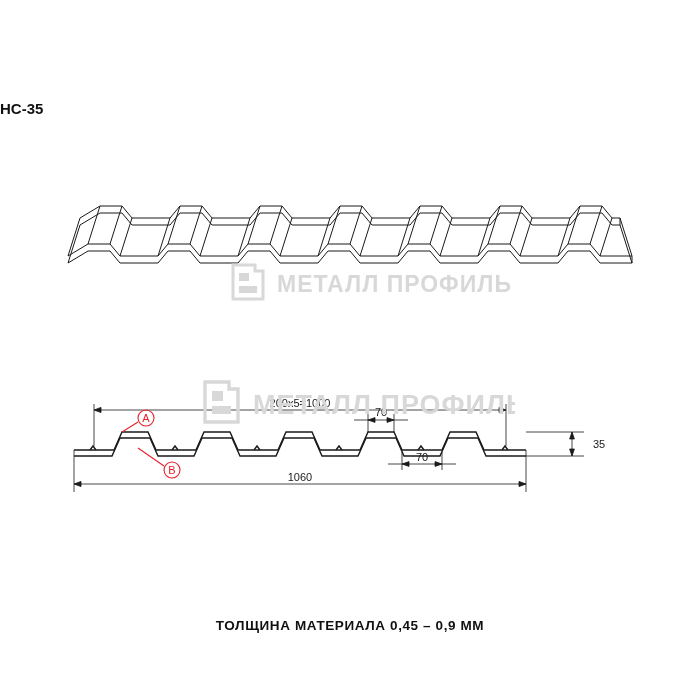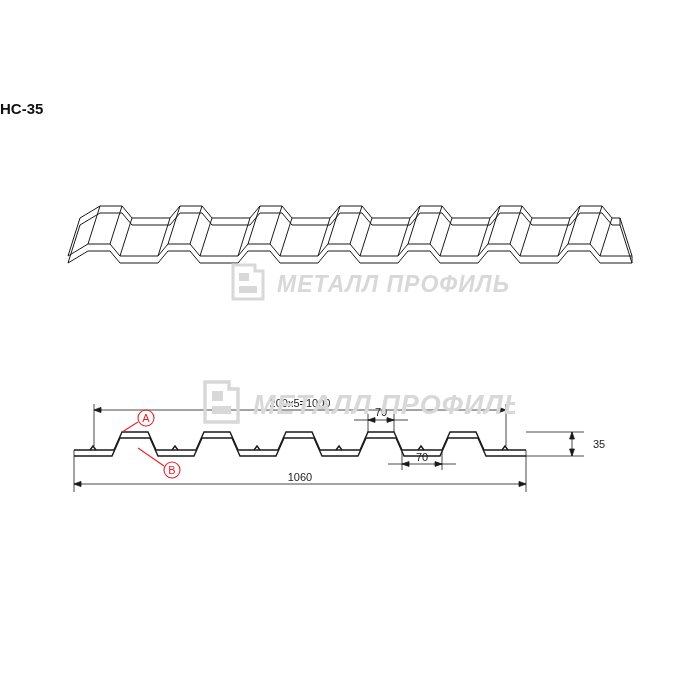--- a/index.html
+++ b/index.html
@@ -63,21 +63,20 @@
   .draw-wrap {
     position: absolute;
     left: 56px;
     top: 380px;
     width: 580px;
     height: 140px;
   }
   .wm {
     position: absolute;
     pointer-events: none;
-    font-style: italic;
   }
   .wm-1 { left: 225px; top: 255px; }
   .wm-2 { left: 195px; top: 370px; }
   svg { display: block; }
   .wm text {
     font-family: "Liberation Sans", sans-serif;
     font-weight: bold;
     fill: #d8d8d8;
   }
 </style>
@@ -237,14 +236,15 @@
     <svg width="320" height="70" viewBox="0 0 320 70">
       <g>
         <path d="M 10 12 L 34 12 L 34 19 L 43 19 L 43 52 L 10 52 Z" fill="none" stroke="#d8d8d8" stroke-width="3.4"></path>
         <path d="M 17 21 L 28 21 L 28 31 L 17 31 Z" fill="#d8d8d8"></path>
         <path d="M 17 36 L 36 36 L 36 44 L 17 44 Z" fill="#d8d8d8"></path>
         <text x="58" y="44" font-size="27" letter-spacing="1">МЕТАЛЛ ПРОФИЛЬ</text>
       </g>
     </svg>
   </div>
 
+  <div class="footer-note">ТОЛЩИНА МАТЕРИАЛА 0,45 – 0,9 ММ</div>
 
 </div>
 
 </body></html>

